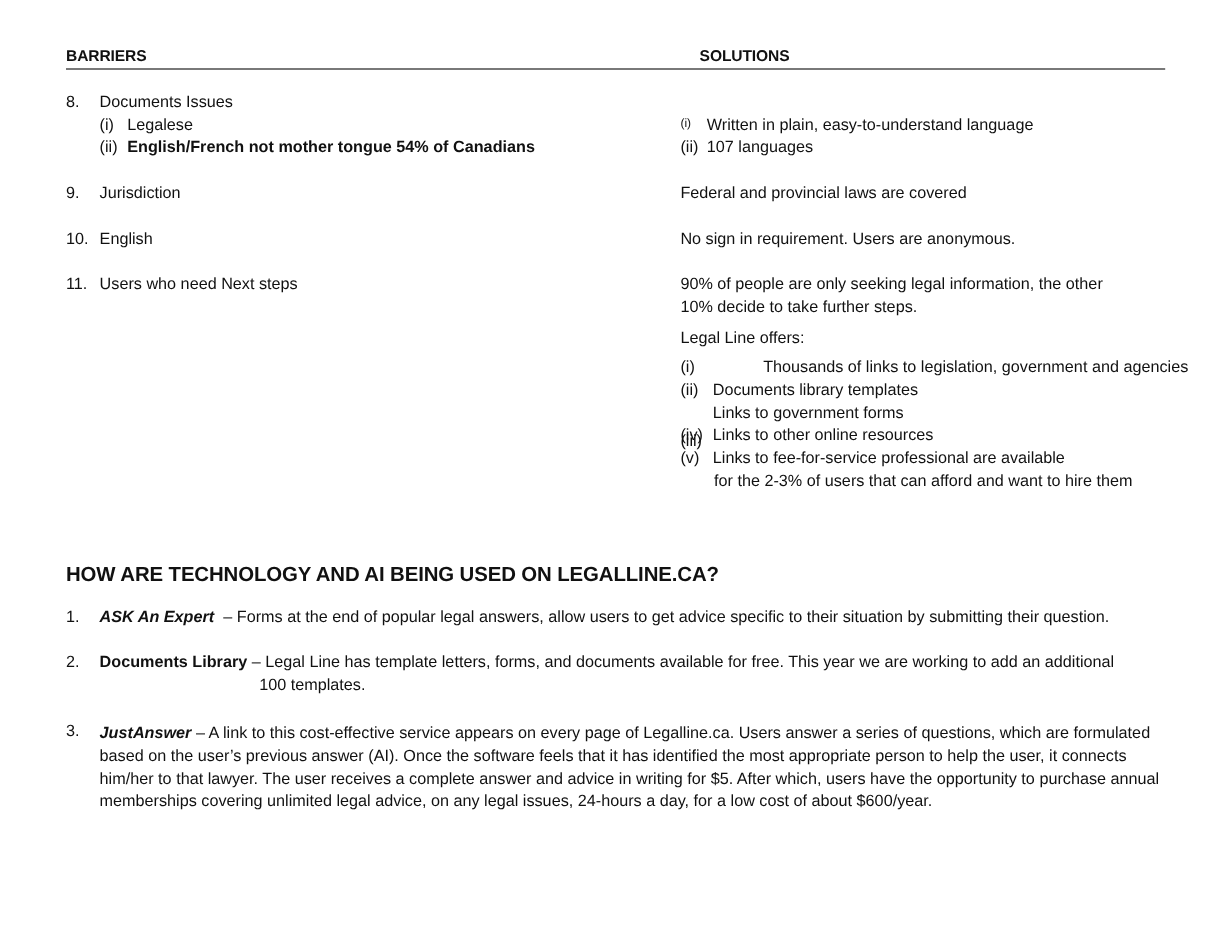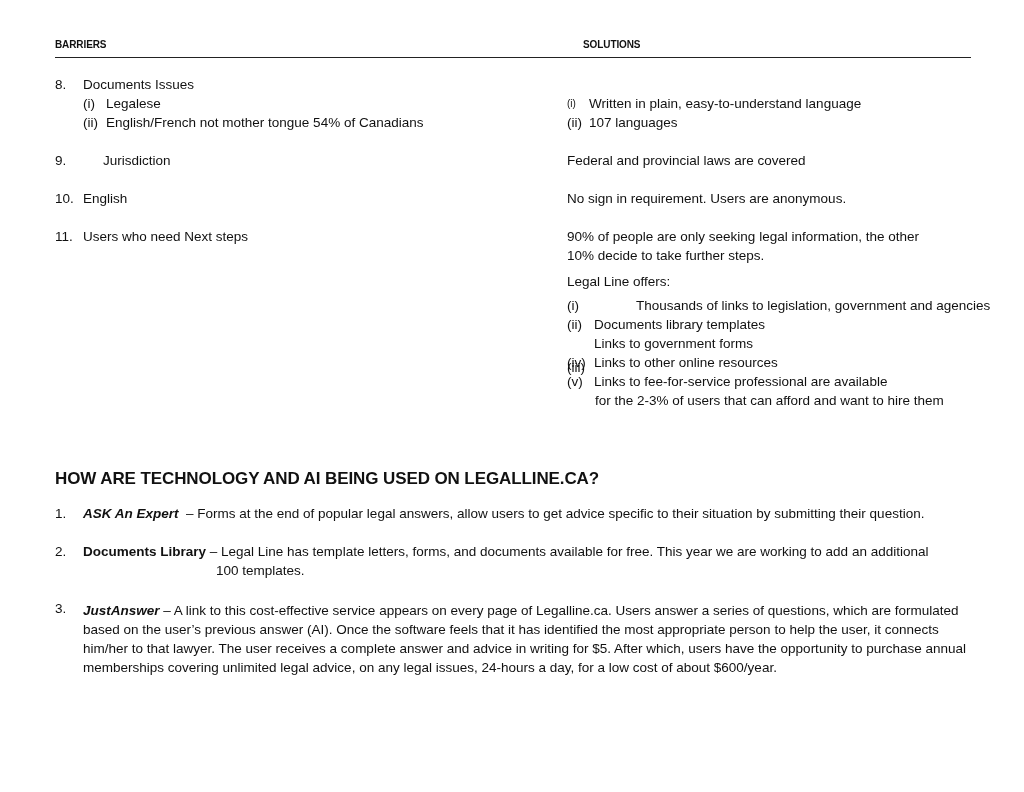--- a/index.html
+++ b/index.html
@@ -2,21 +2,21 @@
 <html><head>
 <meta charset="utf-8">
 <style>
   html, body { margin: 0; padding: 0; background: #ffffff; }
   body {
     width: 1024px; height: 792px; position: relative; overflow: hidden;
     font-family: "Liberation Sans", "DejaVu Sans", sans-serif;
     font-size: 13.5px; color: #111111;
   }
   .abs { position: absolute; white-space: nowrap; }
-  .hdr { font-weight: bold; font-size: 10px; letter-spacing: -0.1px; }
+  .hdr { font-weight: bold; font-size: 13px; letter-spacing: -0.1px; }
   .rule { position: absolute; left: 55px; top: 57px; width: 916px; height: 1px; background: #222222; }
   .num { position: absolute; white-space: nowrap; }
   .small { font-size: 10px; }
   .bi { font-weight: bold; font-style: italic; }
   .b { font-weight: bold; }
   .para { position: absolute; left: 83px; width: 890px; line-height: 19px; white-space: normal; }
   .tech-title { font-weight: bold; font-size: 17px; letter-spacing: -0.1px; }
 </style>
 </head>
 <body>
@@ -24,32 +24,32 @@
 <div class="abs hdr" style="left:55px; top:39px;">BARRIERS</div>
 <div class="abs hdr" style="left:539px; top:39px;margin-left:44px;">SOLUTIONS</div>
 <div class="rule"></div>
 
 <div>
   <span class="num" style="left:55px; top:77px;">8.</span>
   <span class="abs" style="left:83px; top:77px;">Documents Issues</span>
   <span class="num" style="left:83px; top:96px;">(i)</span>
   <span class="abs" style="left:106px; top:96px;">Legalese</span>
   <span class="num" style="left:83px; top:115px;">(ii)</span>
-  <span class="abs" style="left:106px; top:115px;">English/French not mother tongue 54% of Canadians</span>
+  <span class="abs" style="left:106px; top:115px;font-weight:bold;">English/French not mother tongue 54% of Canadians</span>
 </div>
 <div>
   <span class="num small" style="left:567px; top:98px;">(i)</span>
   <span class="abs" style="left:589px; top:96px;">Written in plain, easy-to-understand language</span>
   <span class="num" style="left:567px; top:115px;">(ii)</span>
   <span class="abs" style="left:589px; top:115px;">107 languages</span>
 </div>
 
 <div>
   <span class="num" style="left:55px; top:153px;">9.</span>
-  <span class="abs" style="left:83px; top:153px;margin-left:20px;">Jurisdiction</span>
+  <span class="abs" style="left:83px; top:153px;">Jurisdiction</span>
 </div>
 <span class="abs" style="left:567px; top:153px;">Federal and provincial laws are covered</span>
 
 <div>
   <span class="num" style="left:55px; top:191px;">10.</span>
   <span class="abs" style="left:83px; top:191px;">English</span>
 </div>
 <span class="abs" style="left:567px; top:191px;">No sign in requirement. Users are anonymous.</span>
 
 <div>

